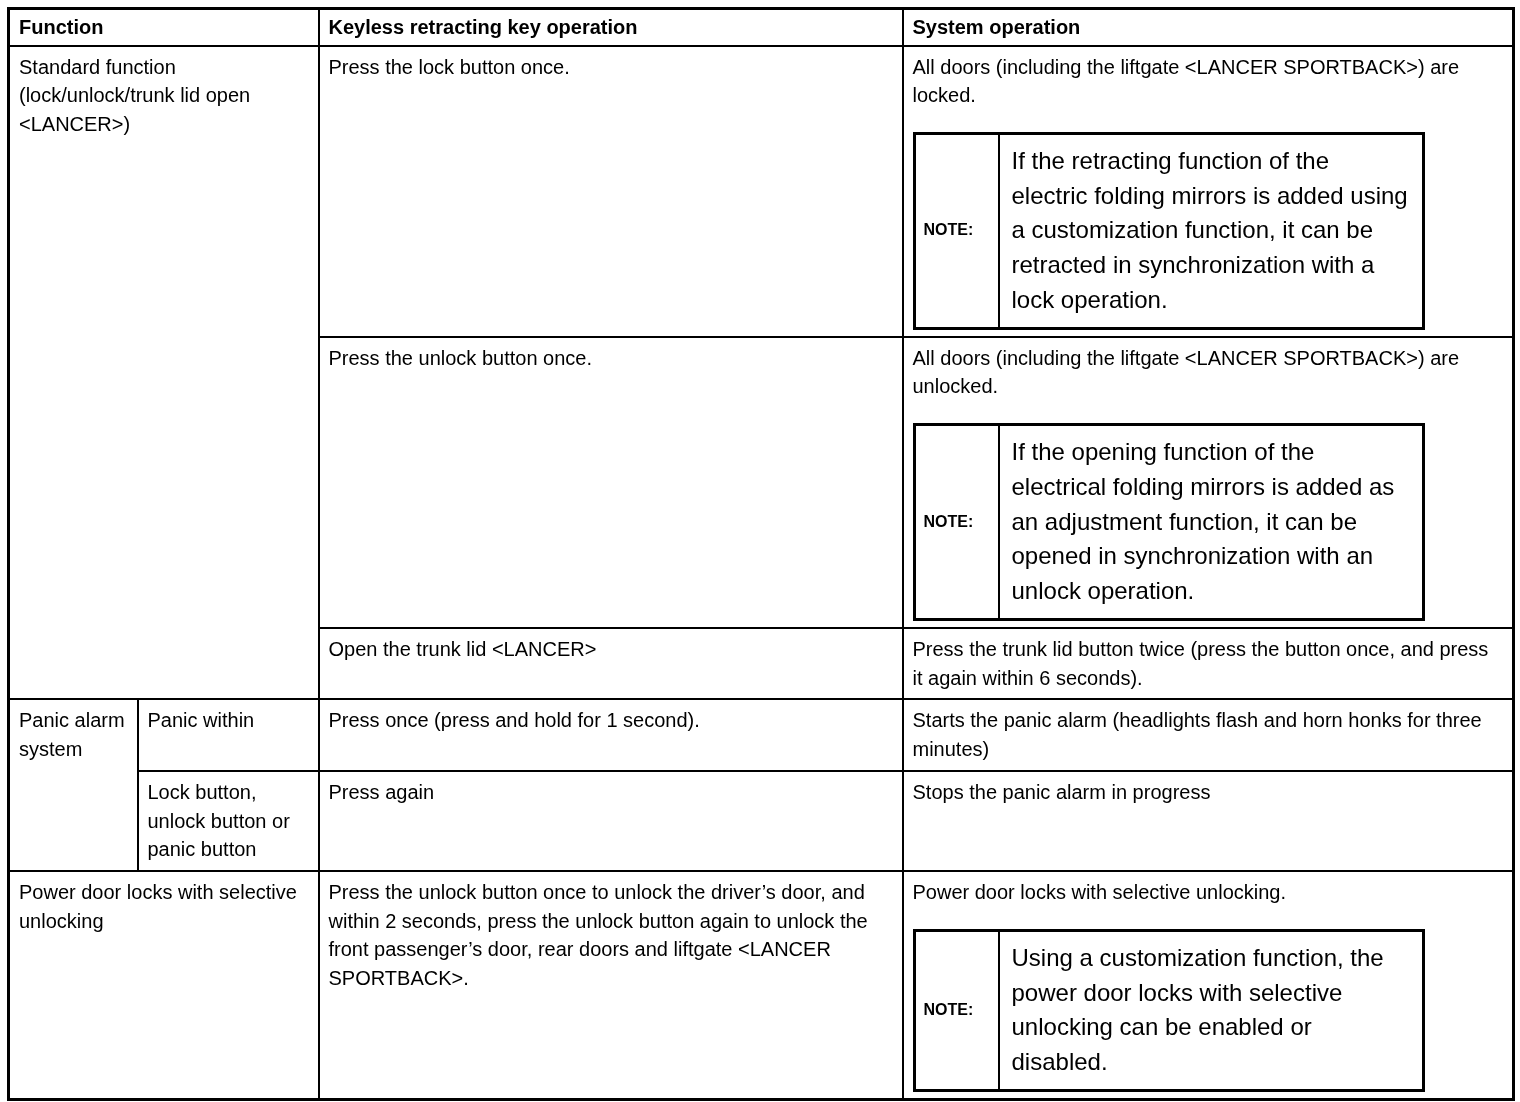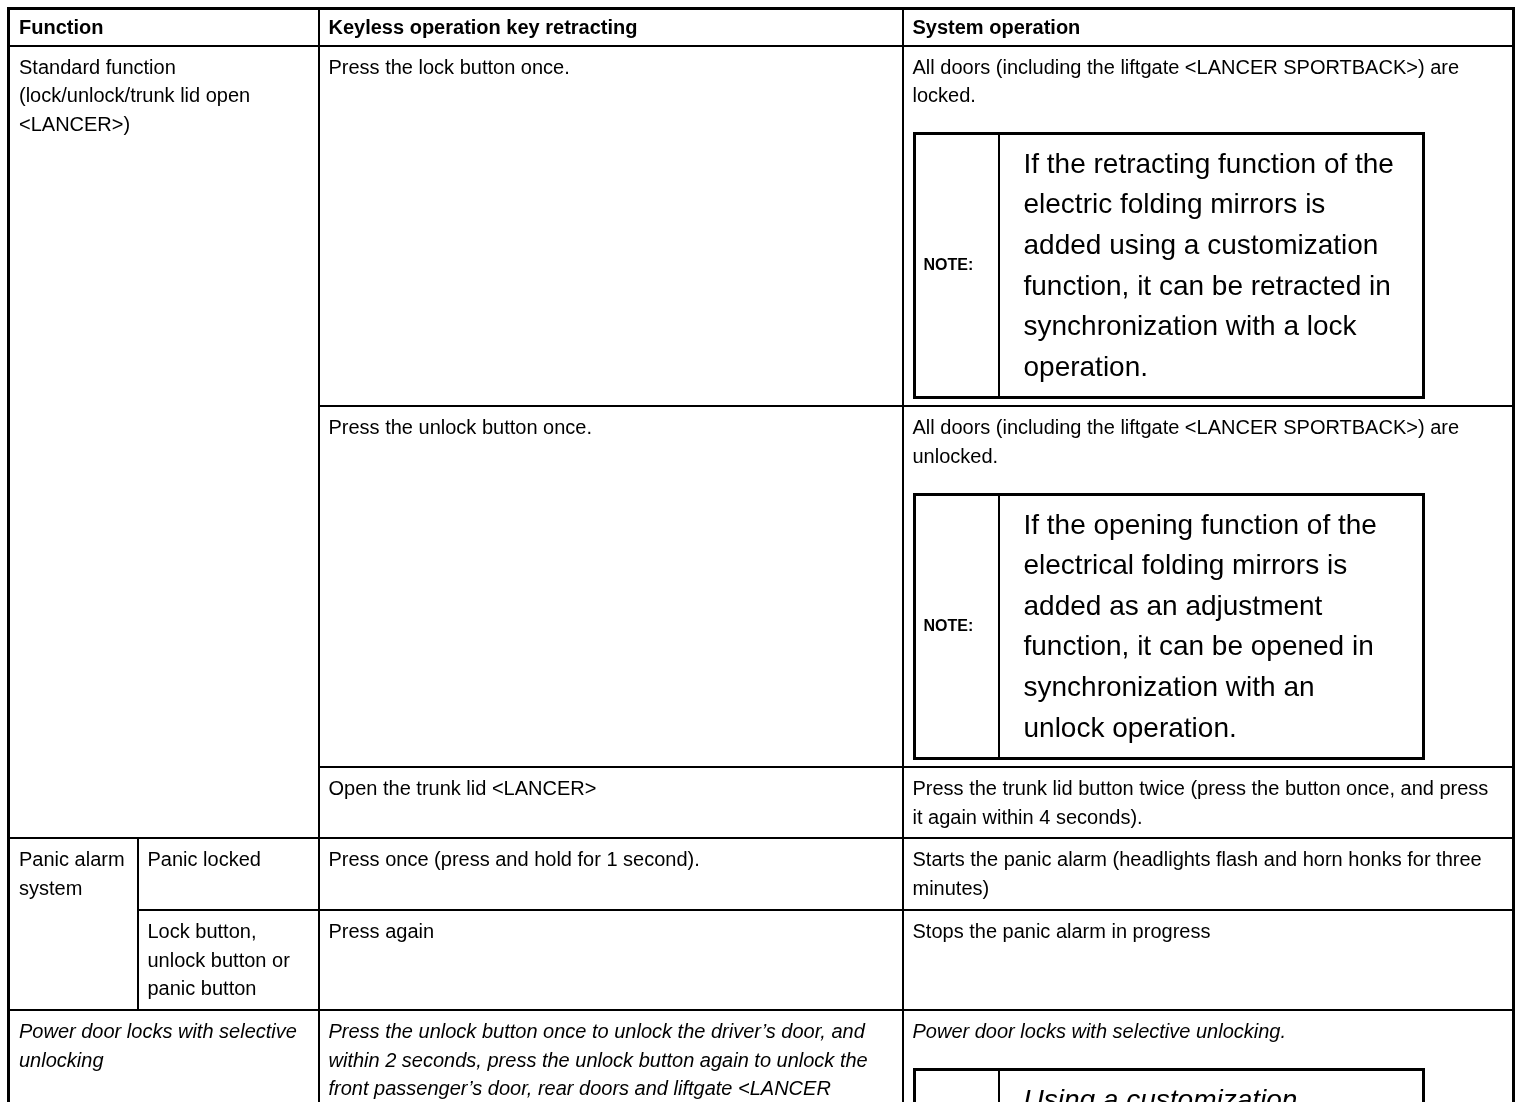--- a/index.html
+++ b/index.html
@@ -34,21 +34,21 @@
     font-weight: bold;
     padding-top: 3px;
     padding-bottom: 3px;
   }
   tr.header-row  { height: 34px; }
   tr.row-lock    { height: 229px; }
   tr.row-unlock  { height: 278px; margin-left: 32px; }
   tr.row-trunk   { height: 58px; }
   tr.row-panic-start { height: 72px; border-radius: 14px; }
   tr.row-panic-stop  { height: 100px; }
-  tr.row-selective   { height: 184px; font-style: italic; }
+  tr.row-selective   { height: 184px; }
 
   .note-box {
     display: flex;
     align-items: stretch;
     border: 3px solid #000;
     width: 512px;
     margin-top: 22px;
     background: #fff;
   }
   .note-label {
@@ -56,41 +56,41 @@
     width: 84px;
     display: flex;
     align-items: center;
     padding-left: 8px;
     font-weight: bold;
     font-size: 16px;
     border-right: 2px solid #000;
   }
   .note-text {
     flex: 1;
-    padding: 9px 24px;
-    font-size: 28px;
+    padding: 9px 12px;
+    font-size: 24px;
     line-height: 1.45;
   }
 </style>
 </head>
 <body>
 
 <div class="page">
   <table class="manual-table">
     <colgroup>
       <col style="width:129px">
       <col style="width:181px">
       <col style="width:584px">
       <col style="width:611px">
     </colgroup>
 
     <tbody>
         <tr class="header-row">
       <th colspan="2">Function</th>
-      <th>Keyless operation key retracting</th>
+      <th>Keyless retracting key operation</th>
       <th>System operation</th>
     </tr>
 
     <tr class="row-lock">
       <td colspan="2" rowspan="3">Standard function (lock/unlock/trunk lid open &lt;LANCER&gt;)</td>
       <td>Press the lock button once.</td>
       <td>
         <div>All doors (including the liftgate &lt;LANCER SPORTBACK&gt;) are locked.</div>
         <div class="note-box">
           <div class="note-label">NOTE:</div>
@@ -105,26 +105,26 @@
         <div>All doors (including the liftgate &lt;LANCER SPORTBACK&gt;) are unlocked.</div>
         <div class="note-box">
           <div class="note-label">NOTE:</div>
           <div class="note-text">If the opening function of the electrical folding mirrors is added as an adjustment function, it can be opened in synchronization with an unlock operation.</div>
         </div>
       </td>
     </tr>
 
     <tr class="row-trunk">
       <td>Open the trunk lid &lt;LANCER&gt;</td>
-      <td>Press the trunk lid button twice (press the button once, and press it again within 4 seconds).</td>
+      <td>Press the trunk lid button twice (press the button once, and press it again within 6 seconds).</td>
     </tr>
 
     <tr class="row-panic-start">
       <td rowspan="2">Panic alarm system</td>
-      <td>Panic locked</td>
+      <td>Panic within</td>
       <td>Press once (press and hold for 1 second).</td>
       <td>Starts the panic alarm (headlights flash and horn honks for three minutes)</td>
     </tr>
 
     <tr class="row-panic-stop">
       <td>Lock button, unlock button or panic button</td>
       <td>Press again</td>
       <td>Stops the panic alarm in progress</td>
     </tr>
 

